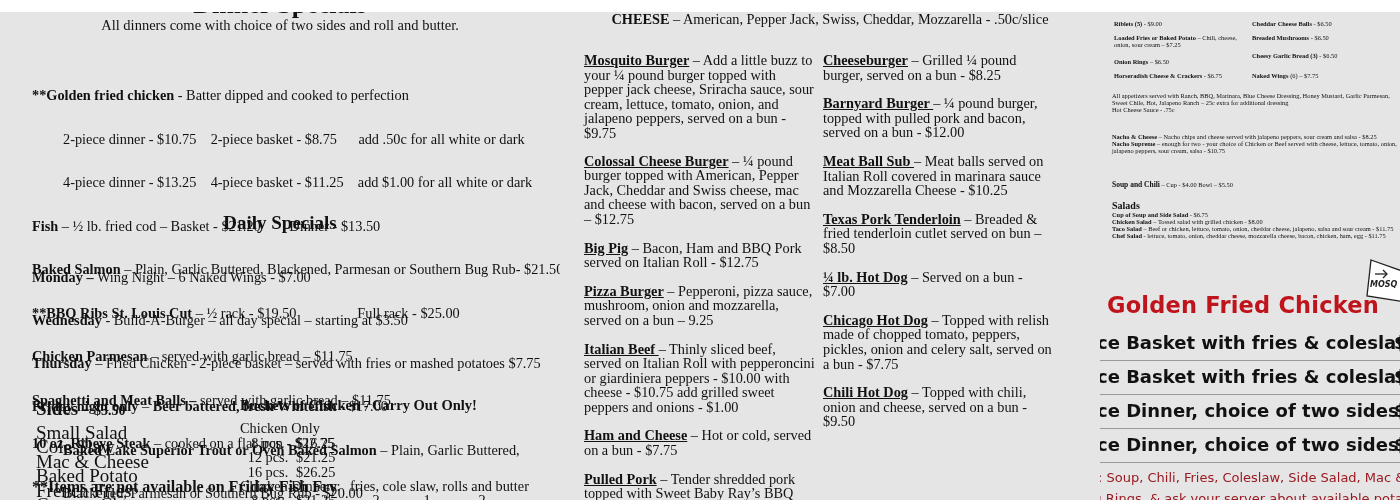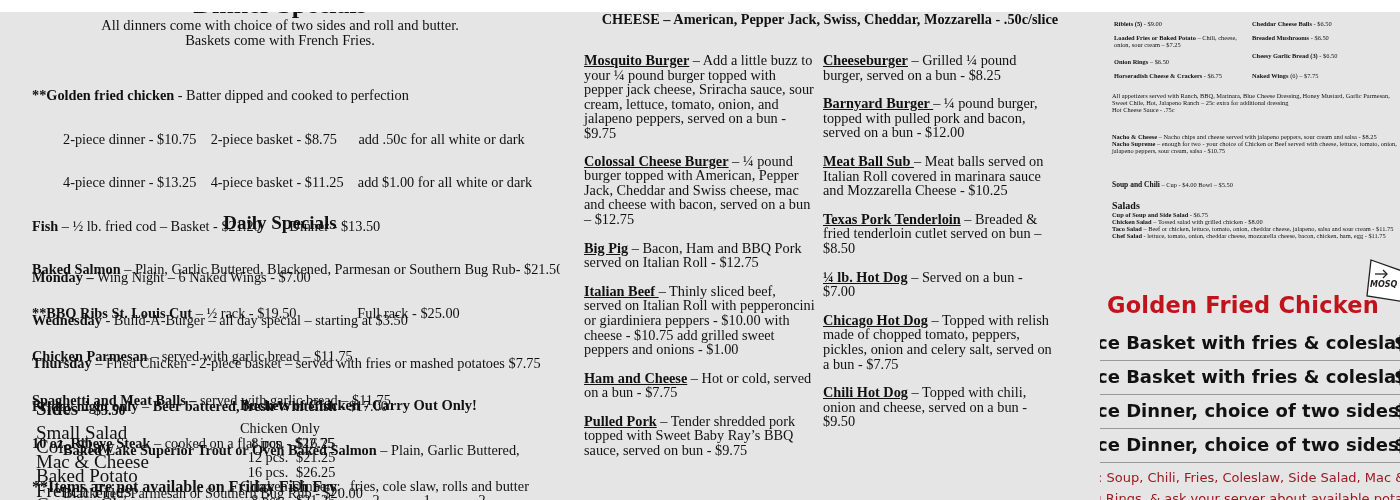--- a/index.html
+++ b/index.html
@@ -26,21 +26,21 @@
   .buckets { position:absolute; left:240px; top:386px; font-size:14.3px; line-height:14.4px; }
   .buckets-title { font-weight:bold; font-size:14.5px; margin-bottom:9px; }
   .brow { display:flex; white-space:pre; }
   .brow .c1 { width:56px;text-align:center; }
   .brow .c2 { width:60px; }
   .brow .c3 { width:40px; text-align:center; }
   .brow .c4 { width:62px; text-align:center; }
   .brow .c5 { width:48px; text-align:center; }
 
   
-  .cheese { position:absolute; top:0; left:0; width:540px; text-align:center; font-size:14.3px; line-height:14.6px;font-weight:bold; }
+  .cheese { position:absolute; top:0; left:0; width:540px; text-align:center; font-size:14.3px; line-height:14.6px; }
   .col { position:absolute; top:41px; font-size:14.3px; line-height:14.6px; }
   #colA { left:24px; width:232px; }
   #colB { left:263px; width:234px; }
   .mitem { margin-bottom:14px; }
   .mitem .nm { font-weight:bold; text-decoration:underline; }
 
   
   .app-grid { position:absolute; top:8px; left:14px; width:280px; font-size:6.4px; line-height:7px; }
   .app-row { display:flex; margin-bottom:7px; }
   .app-row .l { width:138px; }
@@ -57,21 +57,20 @@
   .gfc-row .t { position:absolute; left:-3px; top:2px; }
   .gfc-row .pr { position:absolute; left:294px; top:2px; }
   .gfc-foot { position:absolute; left:-2px; font-family:"DejaVu Sans", sans-serif; font-size:13px; color:#9a1a22; white-space:nowrap; }
 </style>
 </head>
 <body>
 
 <div class="panel" id="p1">
   <div class="p1-heading-cut">Dinner Specials</div>
   <div class="p1-sub" style="top:5px">All dinners come with choice of two sides and roll and butter.</div>
-  <div class="p1-sub" style="top:20px">Baskets come with French Fries.</div>
 
   <div class="p1-lines">
     <div><b>**Golden fried chicken</b><span> - Batter dipped and cooked to perfection</span></div>
     <div class="ind"><span>2-piece dinner - $10.75    2-piece basket - $8.75      add .50c for all white or dark</span></div>
     <div class="ind"><span>4-piece dinner - $13.25    4-piece basket - $11.25    add $1.00 for all white or dark</span></div>
     <div><b>Fish</b><span> – ½ lb. fried cod – Basket - $21.20        Dinner - $13.50</span></div>
     <div><b>Baked Salmon</b><span> – Plain, Garlic Buttered, Blackened, Parmesan or Southern Bug Rub- $21.50</span></div>
     <div><b>**BBQ Ribs St. Louis Cut</b><span> – ½ rack - $19.50                 Full rack - $25.00</span></div>
     <div><b>Chicken Parmesan</b><span> – served with garlic bread – $11.75</span></div>
     <div><b>Spaghetti and Meat Balls –</b><span> served with garlic bread – $11.75</span></div>
@@ -119,20 +118,21 @@
 
 <div class="panel" id="p2">
   <div class="cheese">
     <div><b>CHEESE</b><span> – American, Pepper Jack, Swiss, Cheddar, Mozzarella - .50c/slice</span></div>
   </div>
 
   <div class="col" id="colA">
     <div class="mitem" style="margin-bottom:13px"><span class="nm">Mosquito Burger</span><span> – Add a little buzz to your ¼ pound burger topped with pepper jack cheese, Sriracha sauce, sour cream, lettuce, tomato, onion, and jalapeno peppers, served on a bun - $9.75</span></div>
     <div class="mitem"><span class="nm">Colossal Cheese Burger</span><span> – ¼ pound burger topped with American, Pepper Jack, Cheddar and Swiss cheese, mac and cheese with bacon, served on a bun – $12.75</span></div>
     <div class="mitem"><span class="nm">Big Pig</span><span> – Bacon, Ham and BBQ Pork served on Italian Roll - $12.75</span></div>
+    <div class="mitem"><span class="nm">Pizza Burger</span><span> – Pepperoni, pizza sauce, mushroom, onion and mozzarella, served on a bun – 9.25</span></div>
     <div class="mitem"><span class="nm">Italian Beef </span><span>– Thinly sliced beef, served on Italian Roll with pepperoncini or giardiniera peppers - $10.00   with cheese - $10.75   add grilled sweet peppers and onions - $1.00</span></div>
     <div class="mitem"><span class="nm">Ham and Cheese</span><span> – Hot or cold, served on a bun - $7.75</span></div>
     <div class="mitem"><span class="nm">Pulled Pork</span><span> – Tender shredded pork topped with Sweet Baby Ray’s BBQ sauce, served on bun - $9.75</span></div>
 
   </div>
 
   <div class="col" id="colB">
     <div class="mitem"><span class="nm">Cheeseburger</span><span> – Grilled ¼ pound burger, served on a bun - $8.25</span></div>
     <div class="mitem"><span class="nm">Barnyard Burger </span><span>– ¼ pound burger, topped with pulled pork and bacon, served on a bun - $12.00</span></div>
     <div class="mitem"><span class="nm">Meat Ball Sub </span><span>– Meat balls served on Italian Roll covered in marinara sauce and Mozzarella Cheese - $10.25</span></div>

